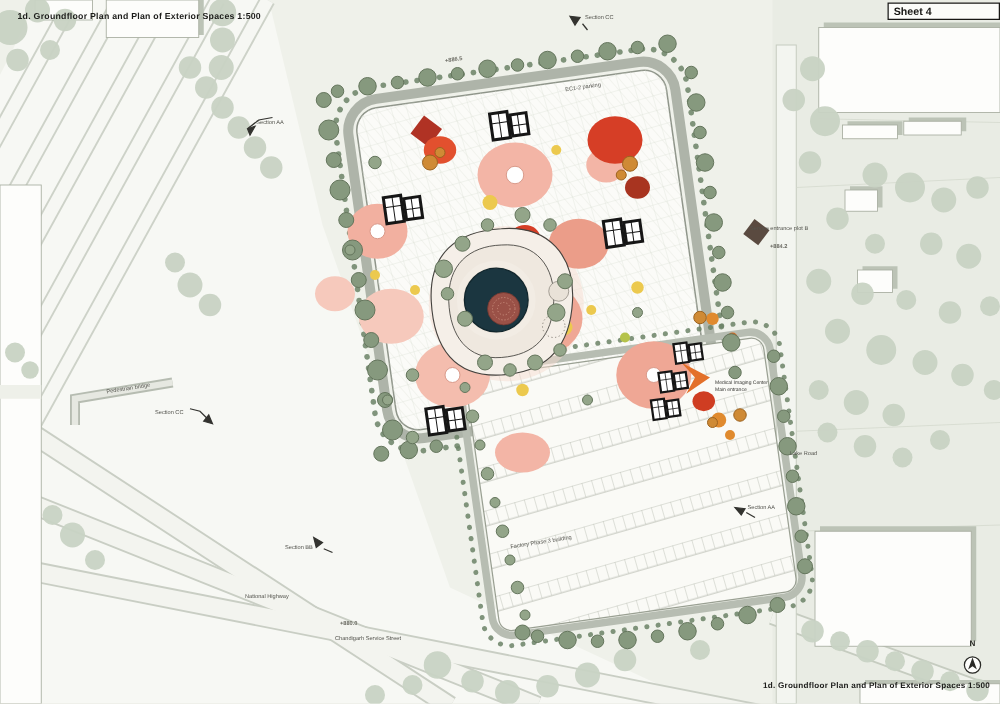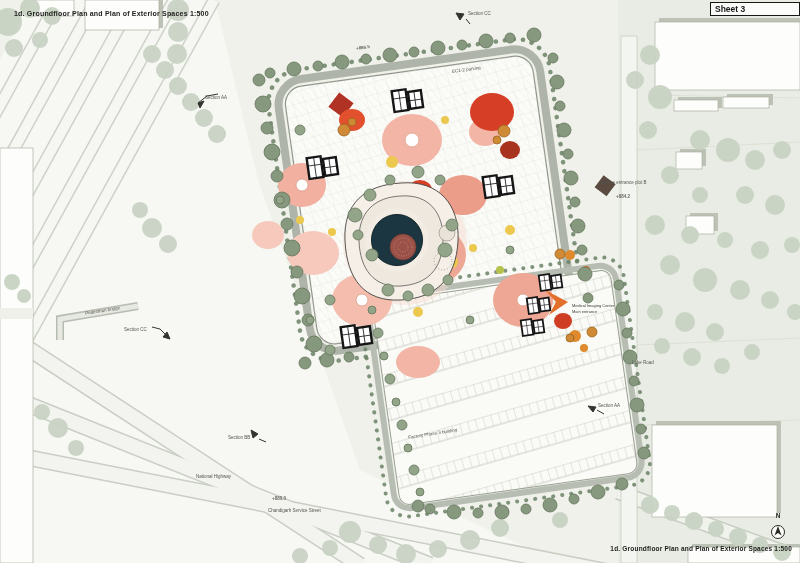--- a/index.html
+++ b/index.html
@@ -386,21 +386,21 @@
   </g>
 
   <g>
     <circle cx="778" cy="532" r="6.5" fill="#fdfdfb" stroke="#2a2a26" stroke-width="1"></circle>
     <polygon points="778,526 774.5,535.5 778,533 781.5,535.5" fill="#2a2a26"></polygon>
   </g>
 </svg>
 
 <div class="lbl title" style="left:14px;top:10px;">1d. Groundfloor Plan and Plan of Exterior Spaces 1:500</div>
 
-<div class="sheetbox">Sheet 3</div>
+<div class="sheetbox">Sheet 4</div>
 
 <div class="lbl title" style="right:8px;left:auto;top:545px;font-size:6.5px;">1d. Groundfloor Plan and Plan of Exterior Spaces 1:500</div>
 
 <div class="lbl micro" style="left:205px;top:95px;">Section AA</div>
 <div class="lbl micro" style="left:468px;top:11px;">Section CC</div>
 <div class="lbl micro" style="left:124px;top:327px;">Section CC</div>
 <div class="lbl micro" style="left:228px;top:435px;">Section BB</div>
 <div class="lbl micro" style="left:598px;top:403px;">Section AA</div>
 
 <div class="lbl micro" style="left:85px;top:308px;transform:rotate(-9deg);">Pedestrian bridge</div>

